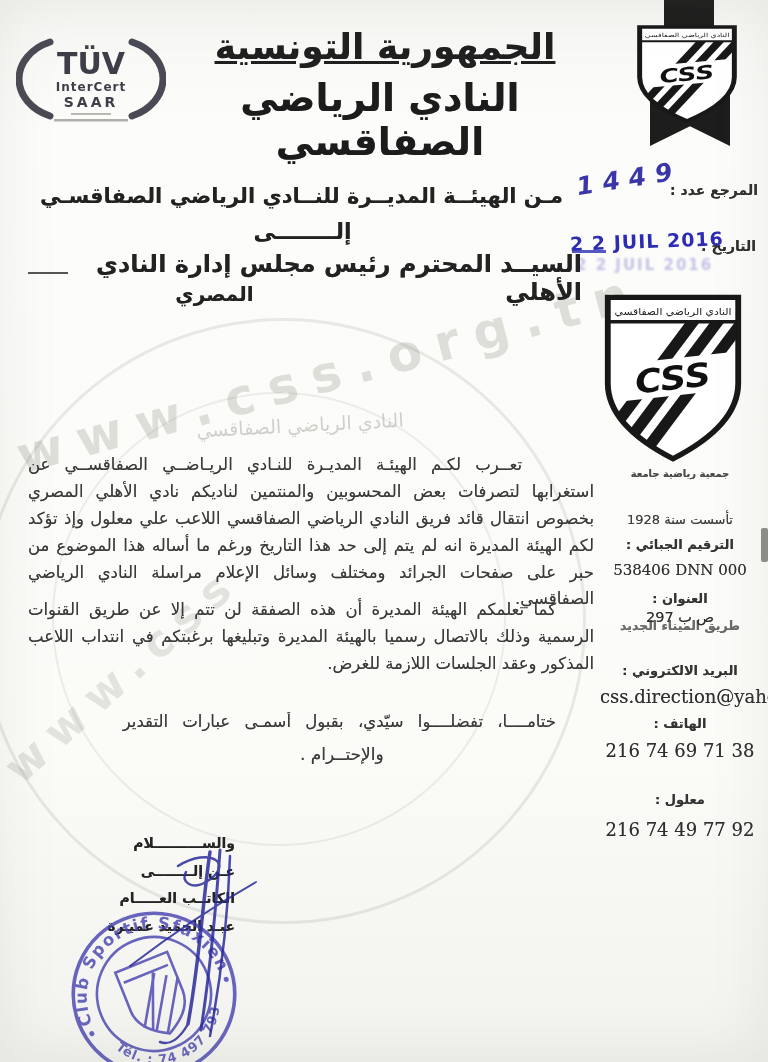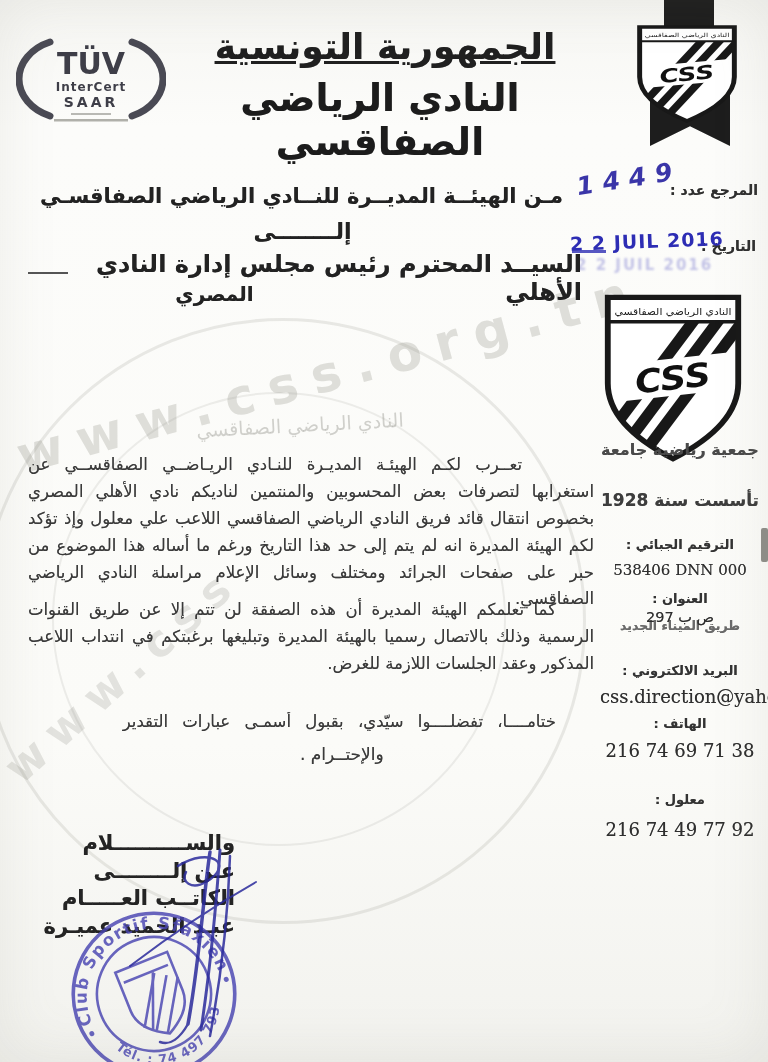--- a/index.html
+++ b/index.html
@@ -51,27 +51,27 @@
   
   .salutation{left:330px;top:402px;width:234px;text-align:right;font-size:18px;font-weight:700;}
   .para{left:28px;top:452px;width:566px;font-size:16.5px;line-height:1.63;text-align:justify;
         color:#3a3a3a;}
   .p1{text-indent:72px;}
   .p2{top:597px;text-indent:38px;}
   .closing1{left:28px;top:712px;width:566px;font-size:16.5px;color:#3a3a3a;text-align:right;
             padding-right:38px;box-sizing:border-box;word-spacing:9px;white-space:nowrap;overflow:hidden;}
   .closing2{left:300px;top:744px;width:222px;text-align:left;font-size:17px;color:#3a3a3a;}
   
-  .sig{left:30px;top:830px;width:205px;font-size:21px;font-weight:700;
+  .sig{left:30px;top:830px;width:205px;font-size:14px;font-weight:700;
        line-height:27.5px;color:#242424;}
   .sig div{margin:0;}
   
   .sb{left:600px;width:160px;text-align:center;}
-  .sb-assoc{top:440px;font-size:16px;font-weight:700;color:#4a4a4a;}
-  .sb-founded{top:490px;font-size:17px;font-weight:700;color:#3d3d3d;}
+  .sb-assoc{top:468px;font-size:10px;font-weight:700;color:#4a4a4a;}
+  .sb-founded{top:512px;font-size:13px;font-weight:400;color:#3d3d3d;}
   .sb-label{font-size:13px;font-weight:700;color:#333;}
   .sb-val{font-family:"DejaVu Serif",serif;color:#2f2f2f;}
   .tax-l{top:537px;} .tax-v{top:561px;font-size:15px;}
   .adr-l{top:591px;} .adr-1{top:618px;font-size:12.5px;color:#6a6a6a;font-weight:700;}
   .adr-2{top:609px;font-size:14.5px;font-weight:400;}
   .eml-l{top:663px;} .eml-v{top:686px;font-size:18px;}
   .phn-l{top:716px;} .phn-v{top:740px;font-size:18px;}
   .fax-l{top:792px;} .fax-v{top:819px;font-size:18px;}
   
   .blob{right:0;top:528px;width:7px;height:34px;background:#55554f;opacity:.65;border-radius:2px;}

